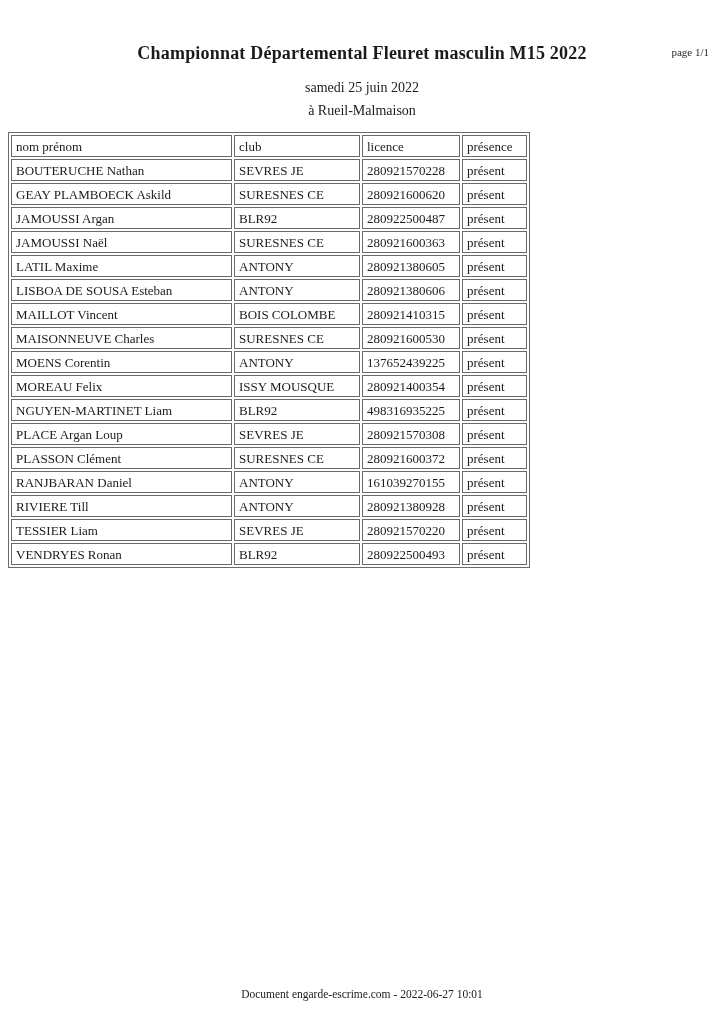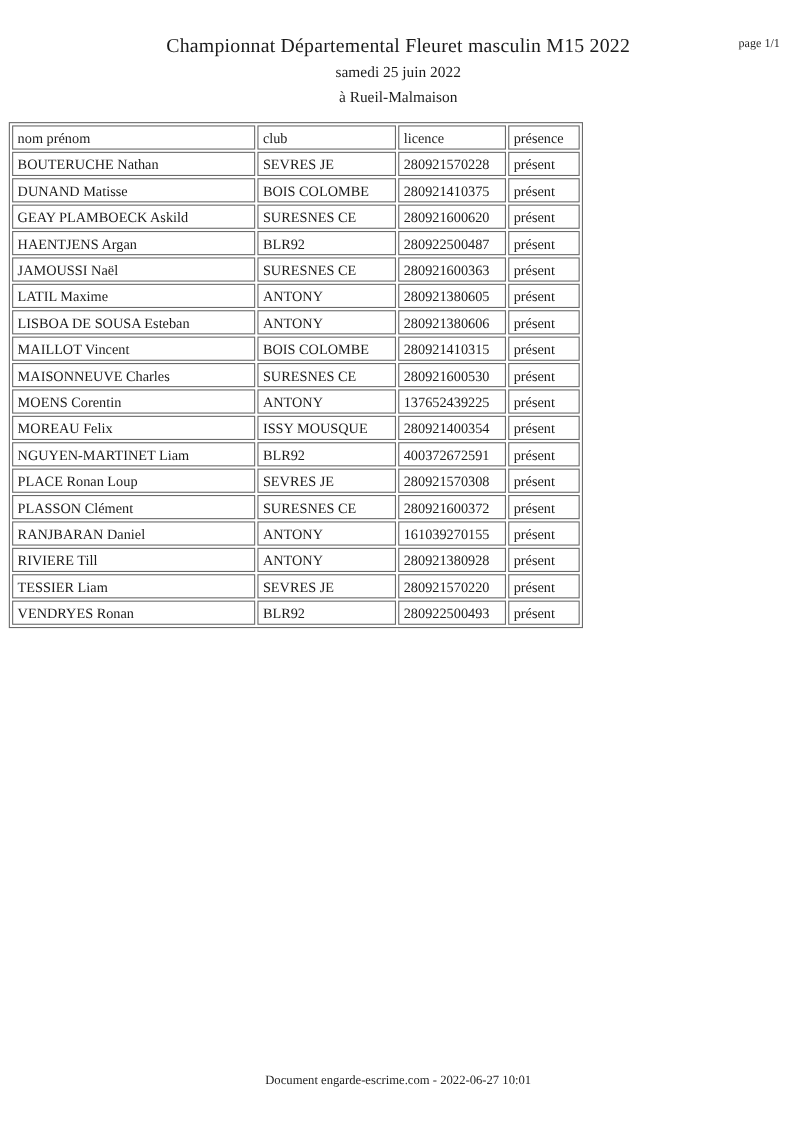--- a/index.html
+++ b/index.html
@@ -21,25 +21,25 @@
     height: 1024px;
   }
   .page-indicator {
     position: absolute;
     top: 30px;
     right: 15px;
     font-size: 11px;
     color: #2a2a2a;
   }
   .title {
-    margin: 4px;
+    margin: 16px;
     padding-top: 27px;
     text-align: center;
     font-size: 18px;
-    font-weight: normal;
+    font-weight: bold;
     letter-spacing: 0.2px;
   }
   .subtitle {
     text-align: center;
     font-size: 14px;
     margin-top: 7px;
   }
   .section-label {
     margin: 25px 0 0 8px;
     font-size: 14px;
@@ -104,33 +104,27 @@
       </tr>
     </thead>
     <tbody>
         <tr>
           <td>BOUTERUCHE Nathan</td>
           <td>SEVRES JE</td>
           <td>280921570228</td>
           <td>présent</td>
         </tr>
         <tr>
-          <td>DUNAND Matisse</td>
-          <td>BOIS COLOMBE</td>
-          <td>280921410375</td>
-          <td>présent</td>
-        </tr>
-        <tr>
           <td>GEAY PLAMBOECK Askild</td>
           <td>SURESNES CE</td>
           <td>280921600620</td>
           <td>présent</td>
         </tr>
         <tr>
-          <td>HAENTJENS Argan</td>
+          <td>JAMOUSSI Argan</td>
           <td>BLR92</td>
           <td>280922500487</td>
           <td>présent</td>
         </tr>
         <tr>
           <td>JAMOUSSI Naël</td>
           <td>SURESNES CE</td>
           <td>280921600363</td>
           <td>présent</td>
         </tr>
@@ -166,25 +160,25 @@
         </tr>
         <tr>
           <td>MOREAU Felix</td>
           <td>ISSY MOUSQUE</td>
           <td>280921400354</td>
           <td>présent</td>
         </tr>
         <tr>
           <td>NGUYEN-MARTINET Liam</td>
           <td>BLR92</td>
-          <td>400372672591</td>
-          <td>présent</td>
-        </tr>
-        <tr>
-          <td>PLACE Ronan Loup</td>
+          <td>498316935225</td>
+          <td>présent</td>
+        </tr>
+        <tr>
+          <td>PLACE Argan Loup</td>
           <td>SEVRES JE</td>
           <td>280921570308</td>
           <td>présent</td>
         </tr>
         <tr>
           <td>PLASSON Clément</td>
           <td>SURESNES CE</td>
           <td>280921600372</td>
           <td>présent</td>
         </tr>

